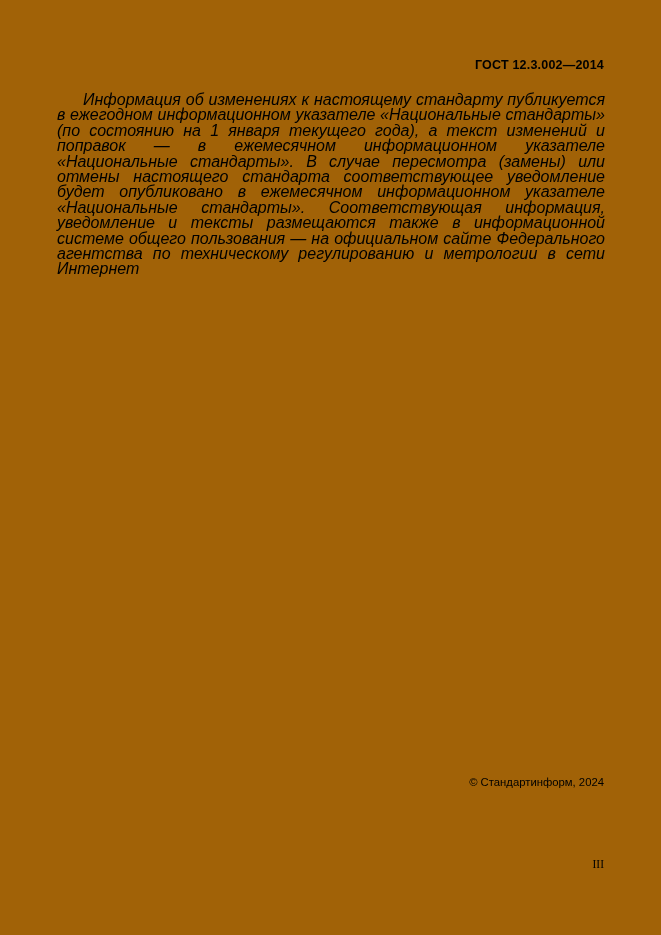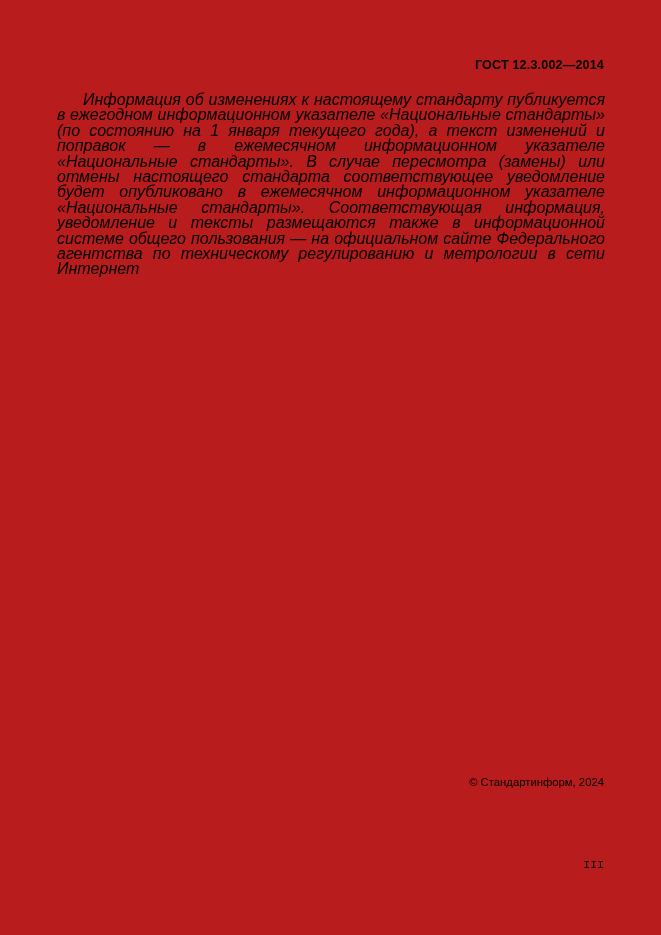--- a/index.html
+++ b/index.html
@@ -14,21 +14,21 @@
     color: #000000;
     position: relative;
     overflow: hidden;
   }
   .page {
     position: absolute;
     left: 0;
     top: 0;
     width: 661px;
     height: 935px;
-    background: #b91c1c;
+    background: #a16207;
   }
   .header-standard {
     position: absolute;
     right: 57px;
     top: 58px;
     font-family: "Liberation Sans", sans-serif;
     font-weight: bold;
     font-size: 12.5px;
     letter-spacing: 0.2px;
     color: #000;
@@ -71,21 +71,21 @@
     color: #000;
   }
   .bottom-block p {
     margin: 0;
     text-indent: 26px;
   }
   .page-number {
     position: absolute;
     right: 57px;
     top: 858px;
-    font-family: Liberation Mono, monospace;
+    font-family: Liberation Serif, serif;
     font-size: 11.5px;
     color: #000;
     white-space: nowrap;
   }
 </style>
 </head>
 <body>
 
 <div class="page">
 

